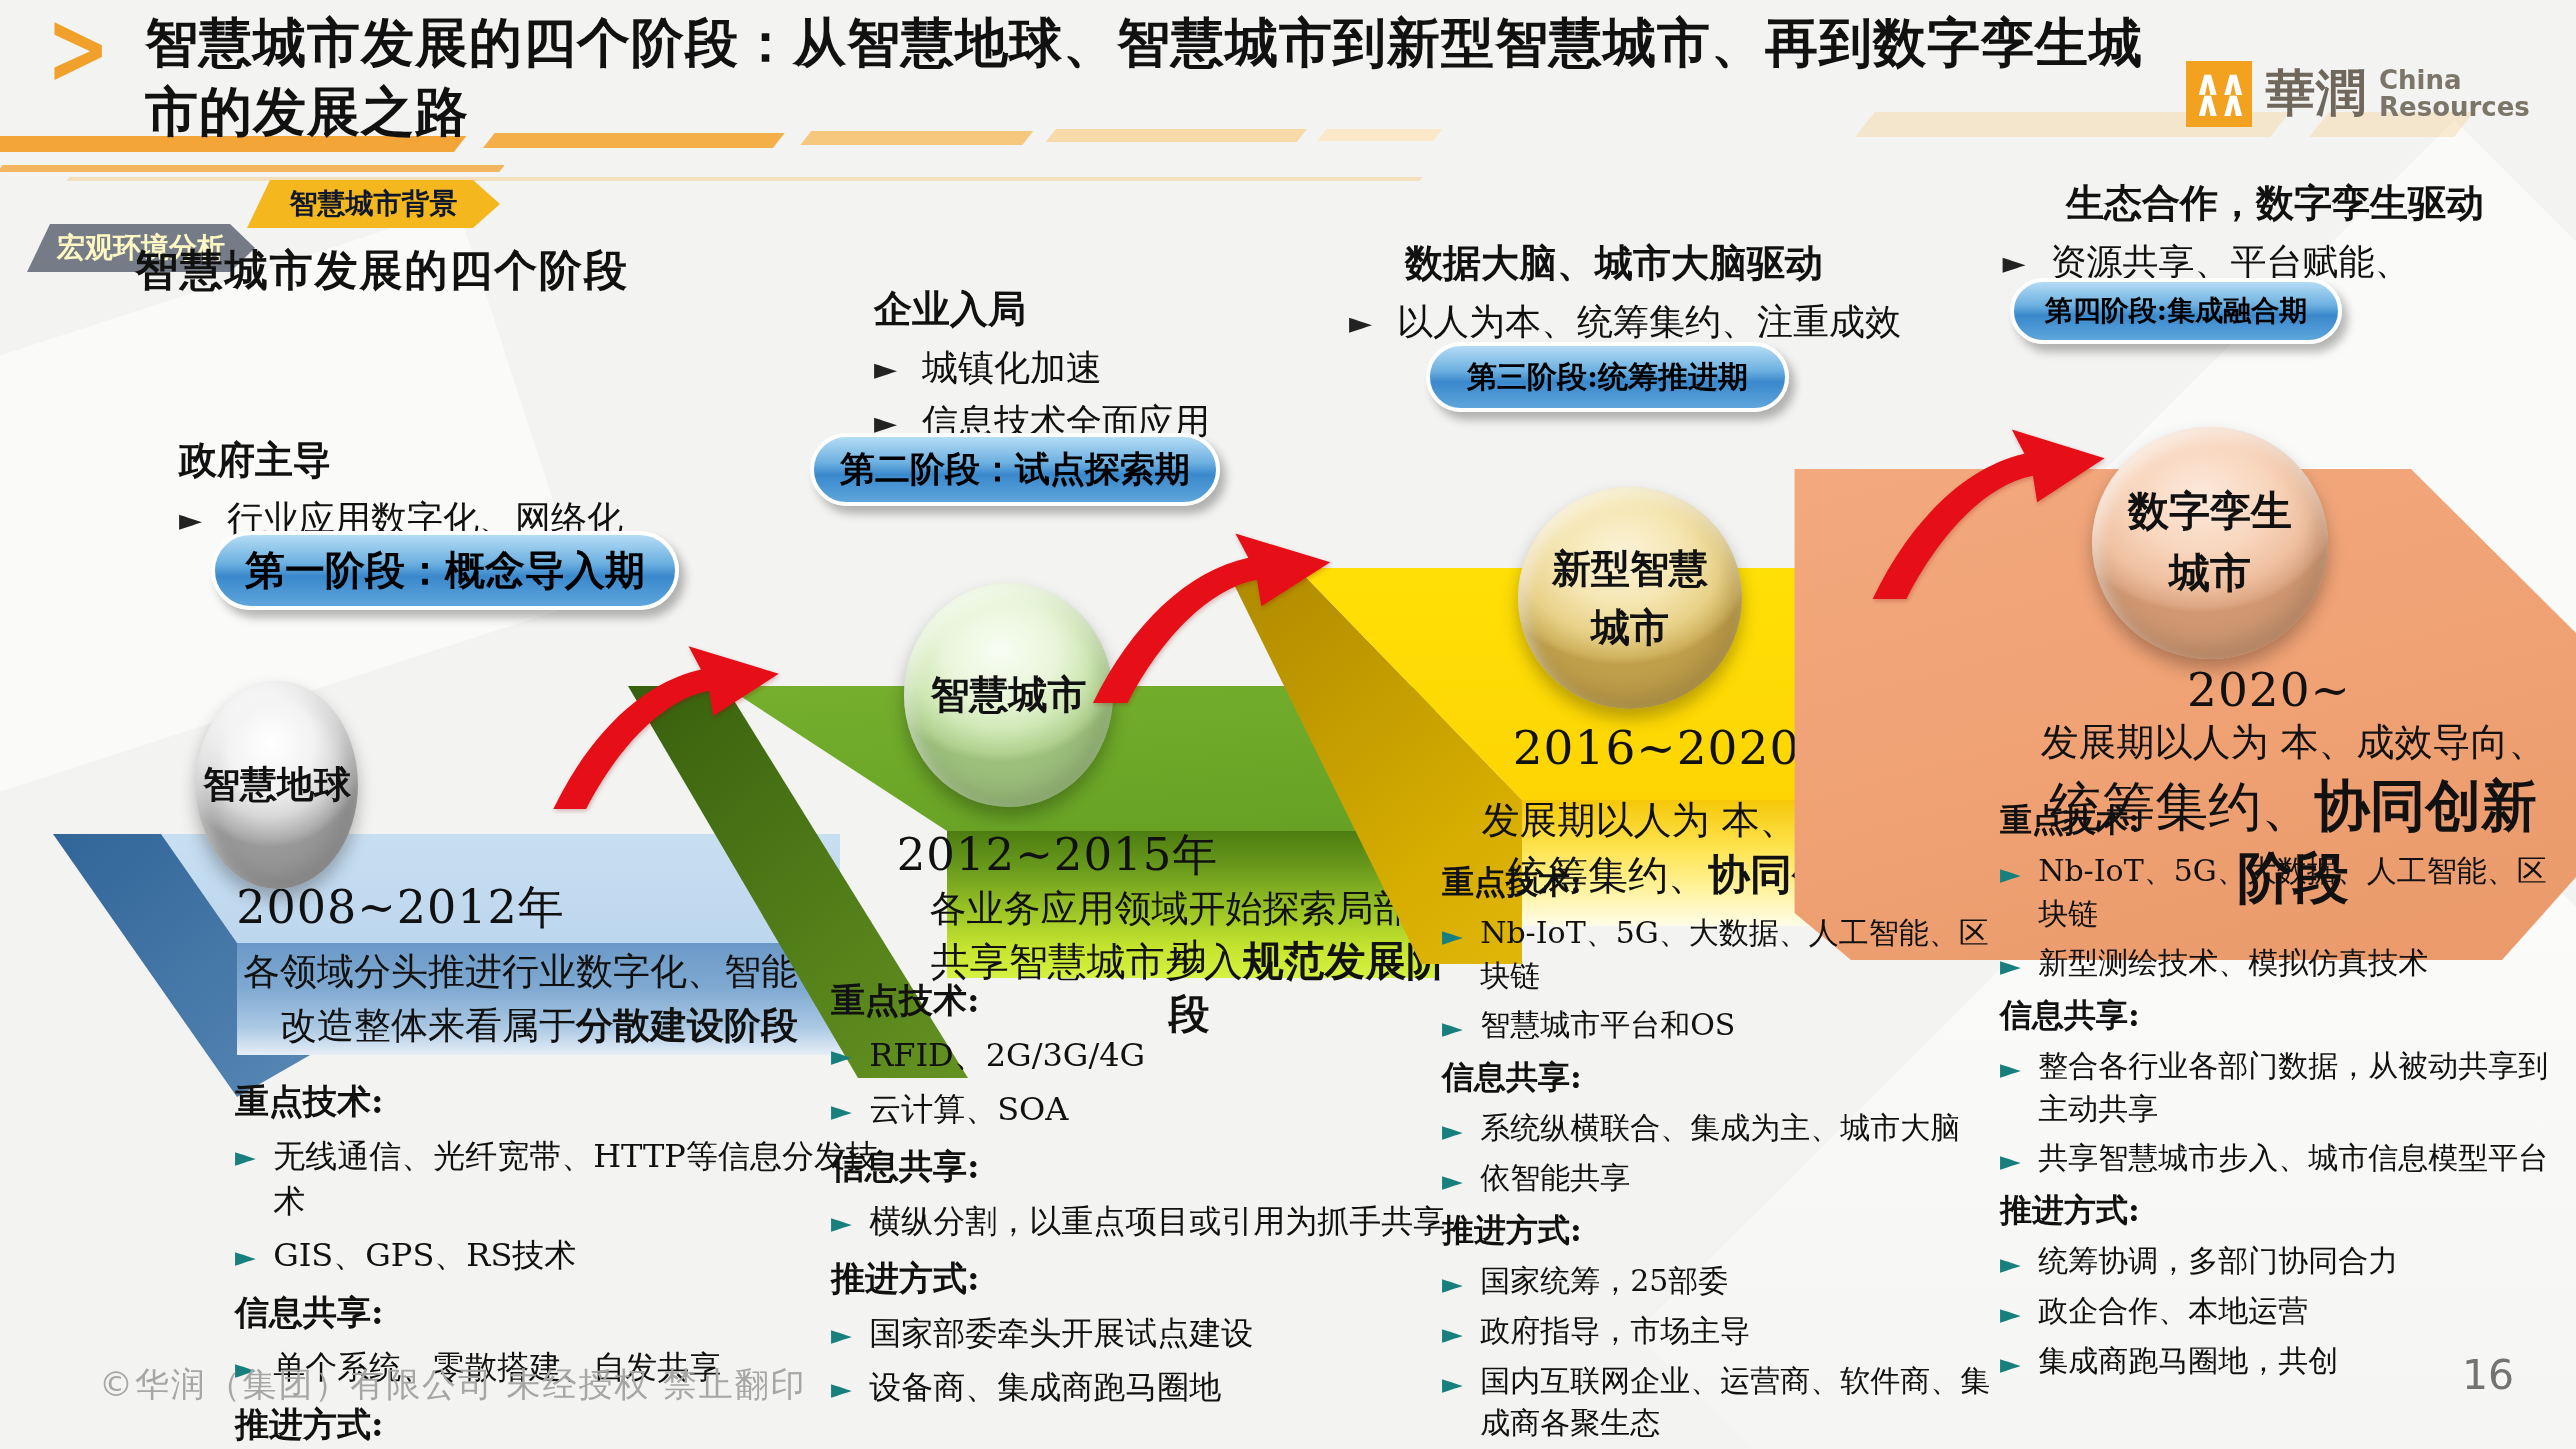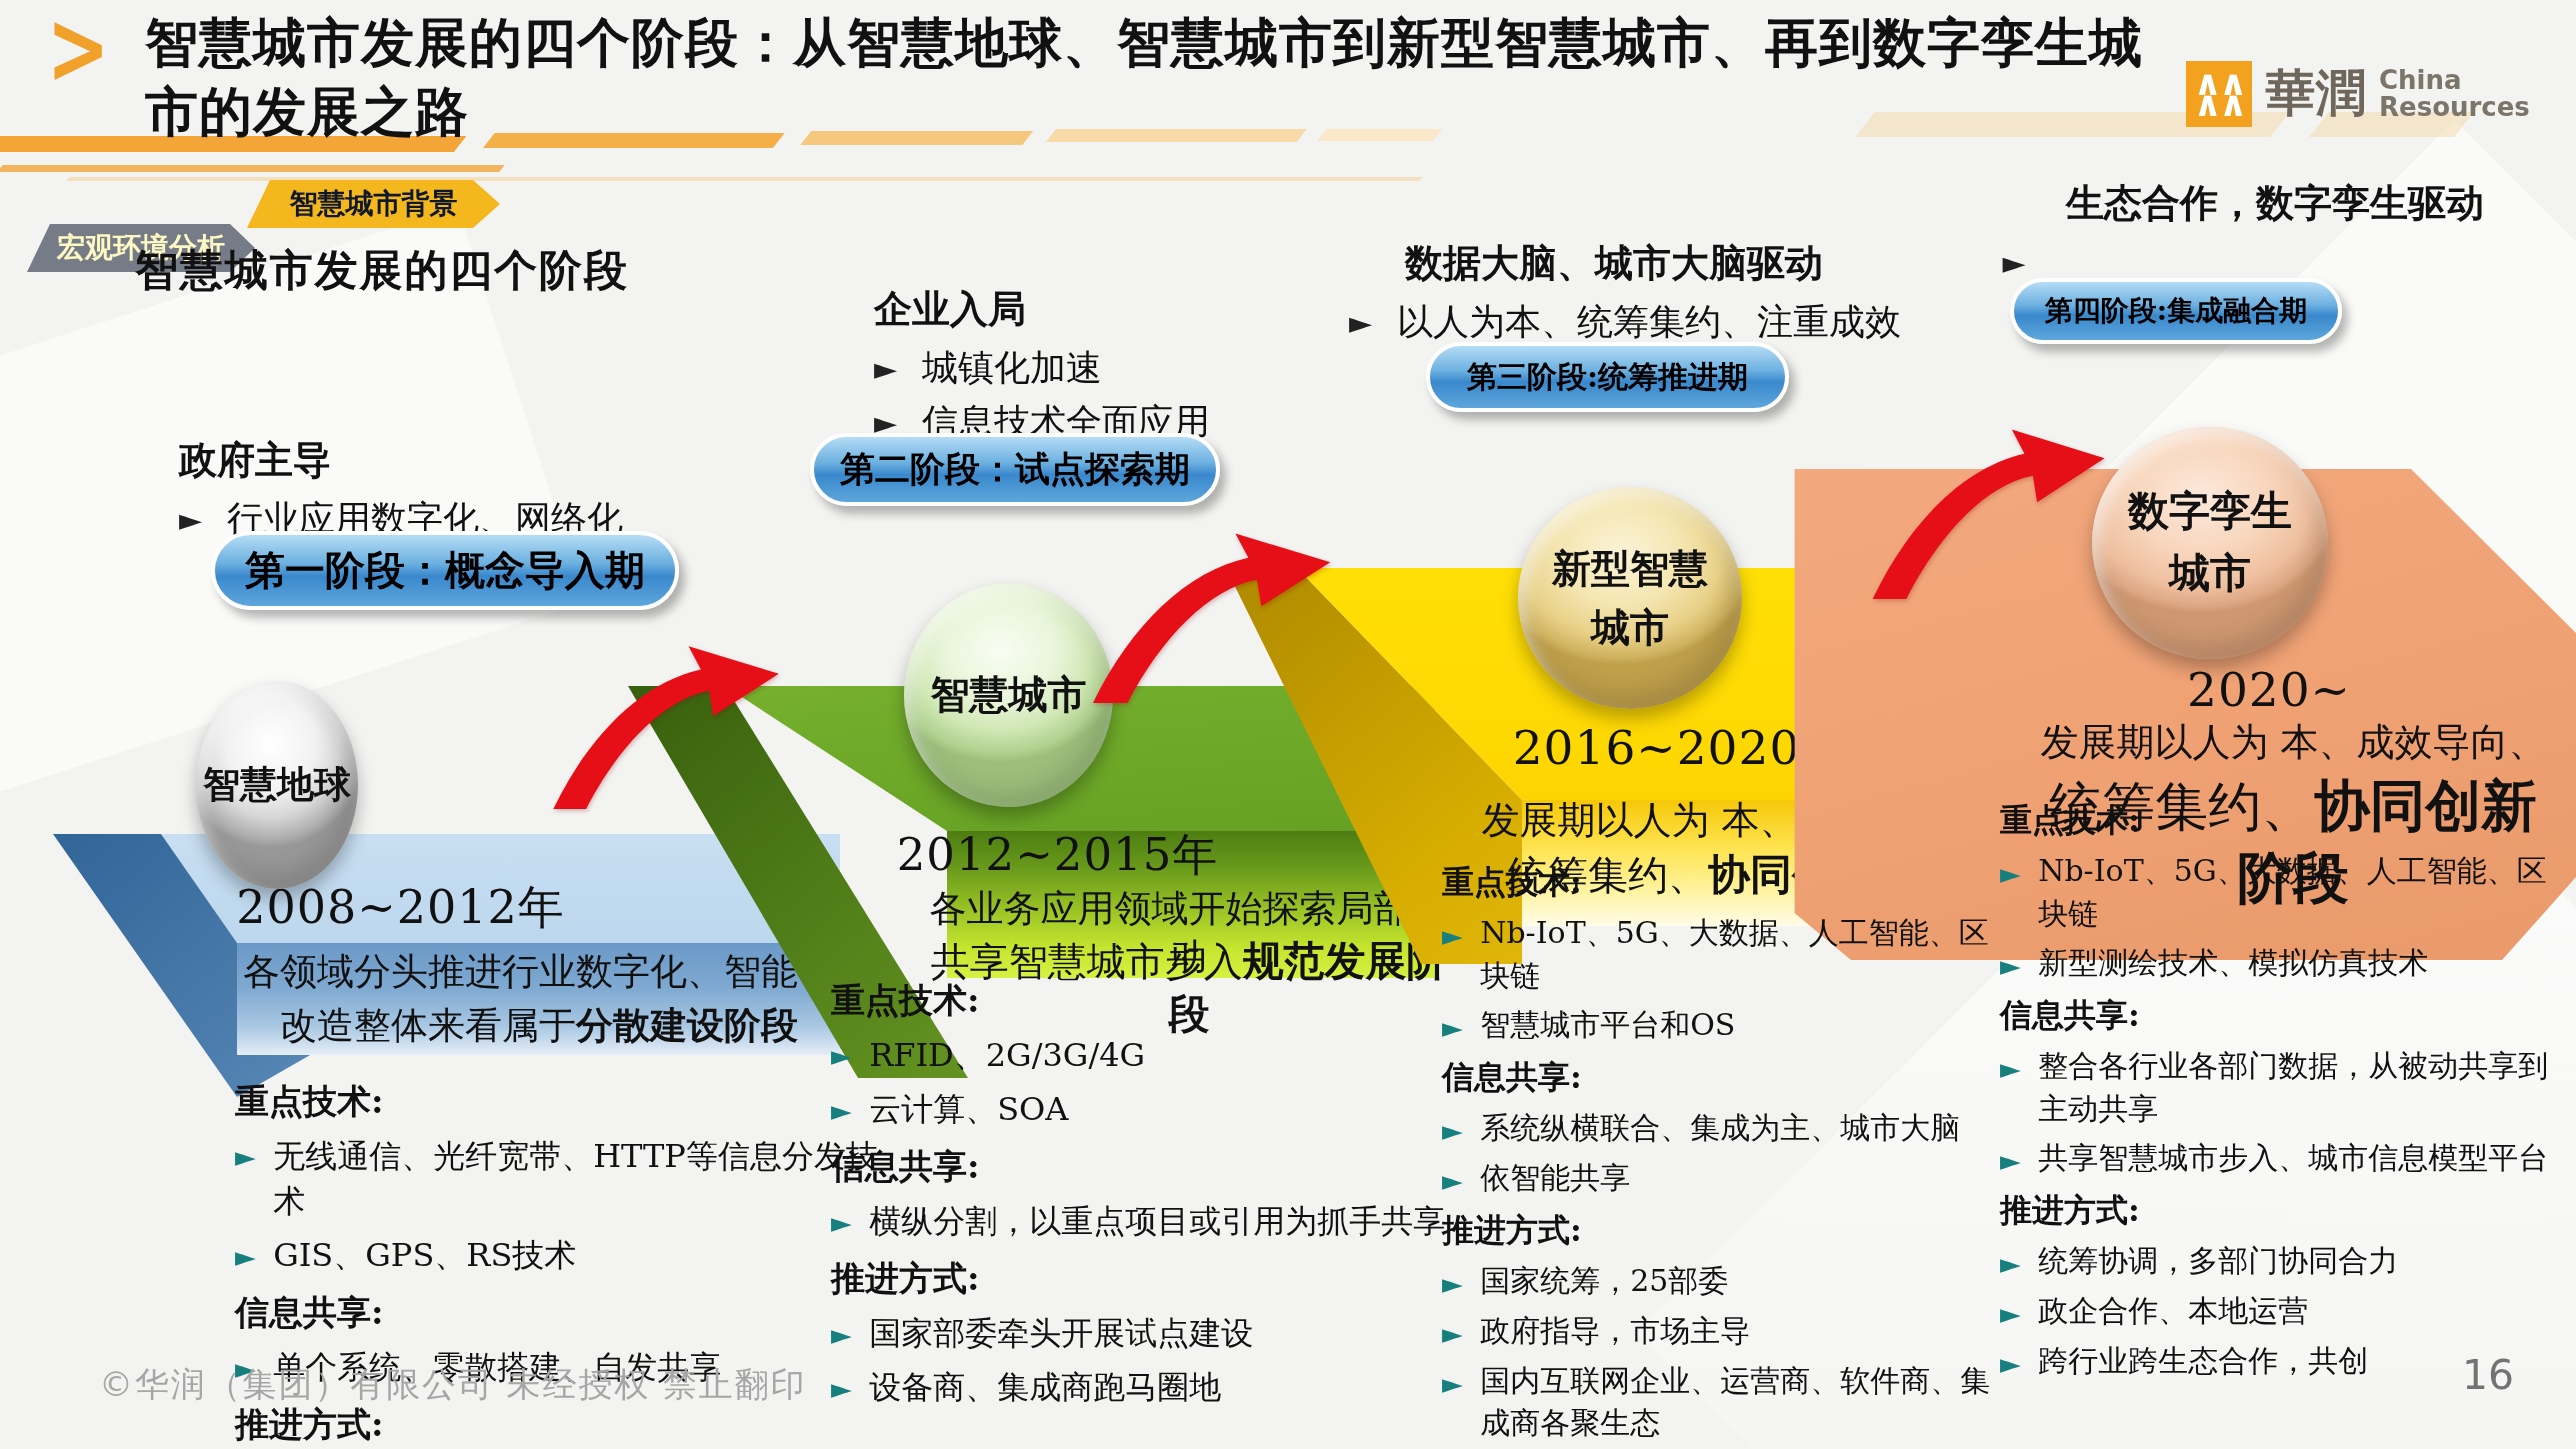--- a/index.html
+++ b/index.html
@@ -223,20 +223,21 @@
     <div class="drow">
       <span class="ar">►</span>
       <span>以人为本、统筹集约、注重成效</span>
     </div>
   </div>
 
   <div class="driver s4d">
     <div class="dt">生态合作，数字孪生驱动</div>
     <div class="drow">
       <span class="ar">►</span>
+      <span>资源共享、平台赋能、</span>
     </div>
   </div>
 
   <div class="badge badge1">第一阶段：概念导入期</div>
   <div class="badge badge2">第二阶段：试点探索期</div>
   <div class="badge badge3">第三阶段:统筹推进期</div>
   <div class="badge badge4">第四阶段:集成融合期</div>
 
   <div class="plat p1">
     <div class="face side"></div>
@@ -406,21 +407,21 @@
     <div class="it">
         <span class="bt">►</span>
         <span>统筹协调，多部门协同合力</span>
       </div>
     <div class="it">
         <span class="bt">►</span>
         <span>政企合作、本地运营</span>
       </div>
     <div class="it">
         <span class="bt">►</span>
-        <span>跨行业跨生态合作，共创</span>
+        <span>集成商跑马圈地，共创</span>
       </div>
   </div>
 
   <div class="copy">©华润（集团）有限公司 未经授权 禁止翻印</div>
   <div class="pageno">16</div>
 
 </div>
 
 
 </body></html>

